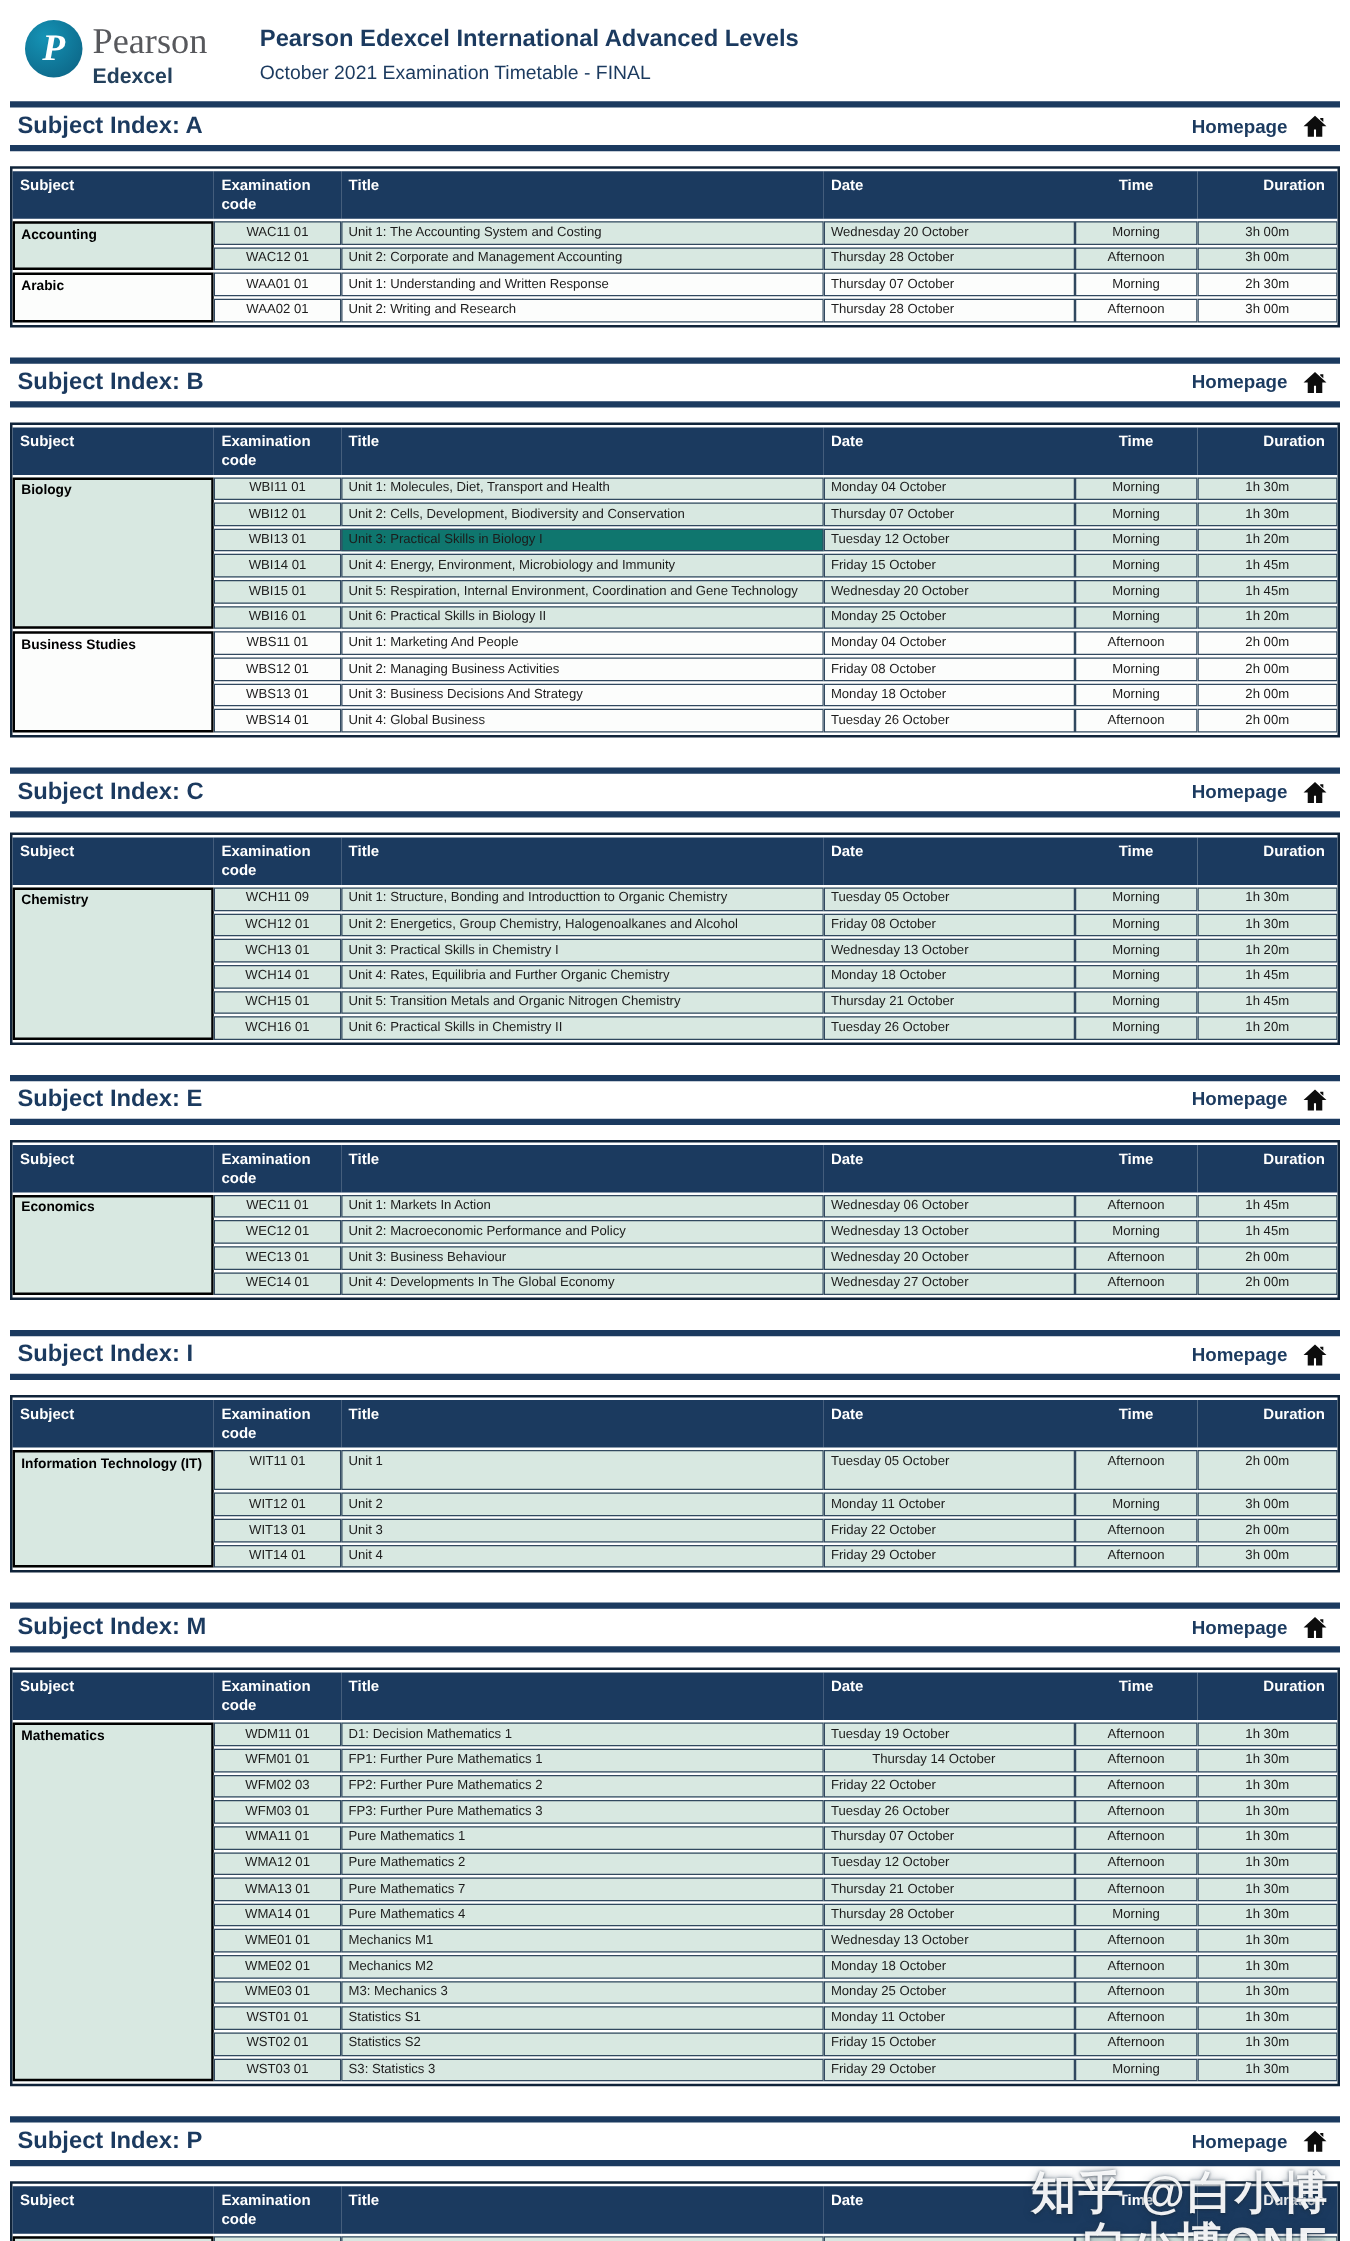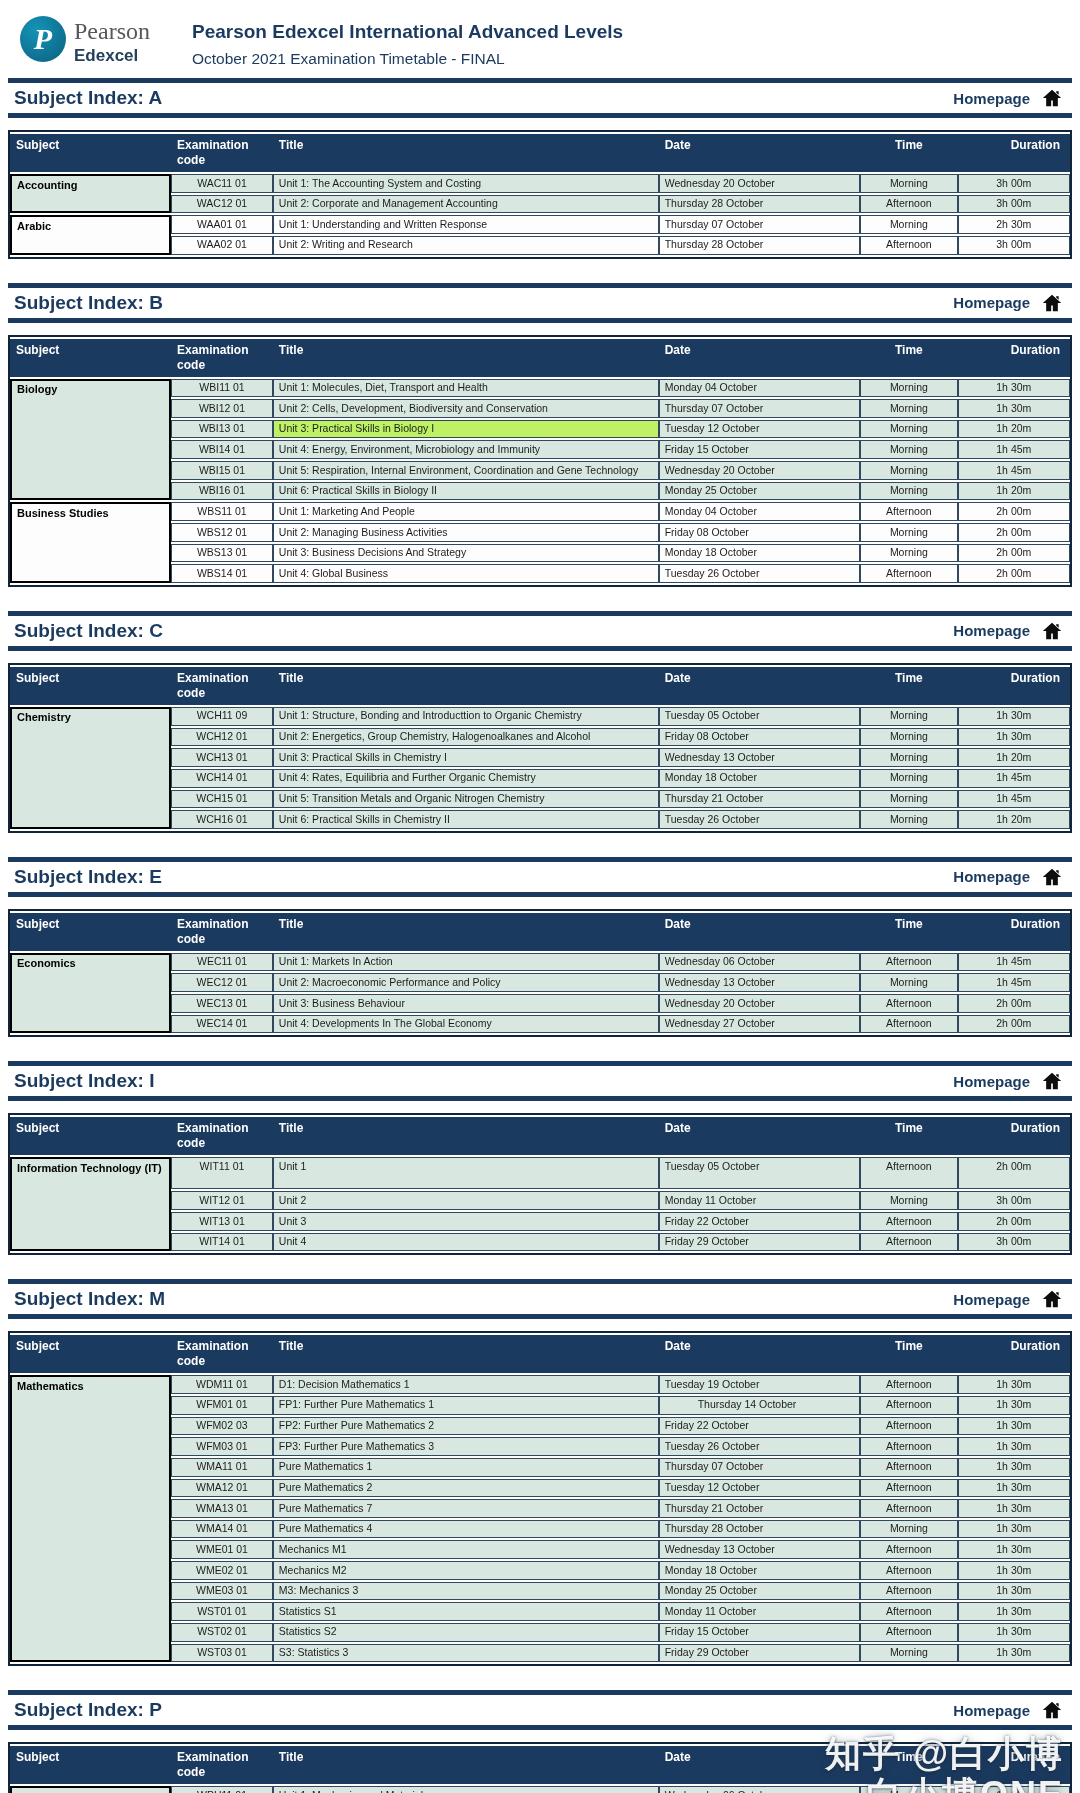--- a/index.html
+++ b/index.html
@@ -16,21 +16,21 @@
   .brand { display:flex; align-items:flex-start; gap:42px; padding:16px 20px 10px 20px; }
   .logo { display:flex; align-items:flex-start; gap:8px; }
   .logo-circle {
     width:46px; height:46px; border-radius:50%;
     background:radial-gradient(circle at 35% 30%, #1593b5, #0b5f80);
     color:#fff; font-family:"Liberation Serif", serif; font-style:italic; font-weight:bold;
     font-size:30px; display:flex; align-items:center; justify-content:center;
     flex:0 0 auto;
   }
   .logo-words { padding-top:3px; }
-  .logo-pearson { font-family:"Liberation Serif", serif; font-size:24px; color:#57585c; line-height:1; }
+  .logo-pearson { font-family:"Liberation Serif", serif; font-size:29px; color:#57585c; line-height:1; }
   .logo-edexcel { font-weight:bold; font-size:17px; color:#23405c; margin-top:3px; }
   .titles { padding-top:5px; }
   .main-title { color:var(--navy); font-weight:bold; font-size:19px; }
   .sub-title  { color:var(--navy); font-size:15.5px; margin-top:7px; }
 
   
   #sections { padding:0 8px; }
   .section { margin-bottom:24px; }
   .bar { height:5px; background:var(--navy); }
   .section-head { display:flex; justify-content:space-between; align-items:center; padding:4px 4px 4px 6px; }
@@ -206,21 +206,21 @@
             </tr>
             <tr>
               <td class="code" style="background: rgb(216, 232, 225);">WBI12 01</td>
               <td class="title" style="background: rgb(216, 232, 225);">Unit 2: Cells, Development, Biodiversity and Conservation</td>
               <td class="date" style="background: rgb(216, 232, 225);">Thursday 07 October</td>
               <td class="time" style="background: rgb(216, 232, 225);">Morning</td>
               <td class="duration" style="background: rgb(216, 232, 225);">1h 30m</td>
             </tr>
             <tr>
               <td class="code" style="background: rgb(216, 232, 225);">WBI13 01</td>
-              <td class="title" style="background: #bef264; margin-left: 16px;">Unit 3: Practical Skills in Biology I</td>
+              <td class="title" style="background: #0f766e; margin-left: 16px;">Unit 3: Practical Skills in Biology I</td>
               <td class="date" style="background: rgb(216, 232, 225);">Tuesday 12 October</td>
               <td class="time" style="background: rgb(216, 232, 225);">Morning</td>
               <td class="duration" style="background: rgb(216, 232, 225);">1h 20m</td>
             </tr>
             <tr>
               <td class="code" style="background: rgb(216, 232, 225);">WBI14 01</td>
               <td class="title" style="background: rgb(216, 232, 225);">Unit 4: Energy, Environment, Microbiology and Immunity</td>
               <td class="date" style="background: rgb(216, 232, 225);">Friday 15 October</td>
               <td class="time" style="background: rgb(216, 232, 225);">Morning</td>
               <td class="duration" style="background: rgb(216, 232, 225);">1h 45m</td>

